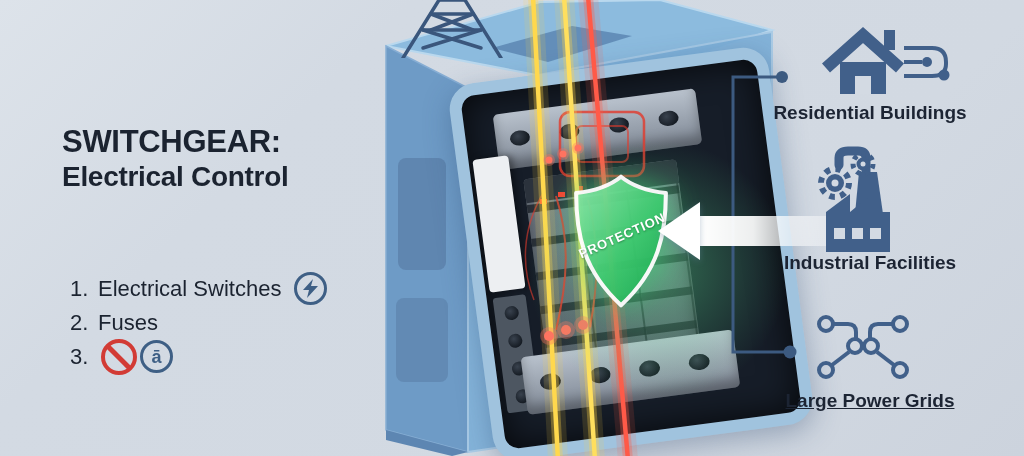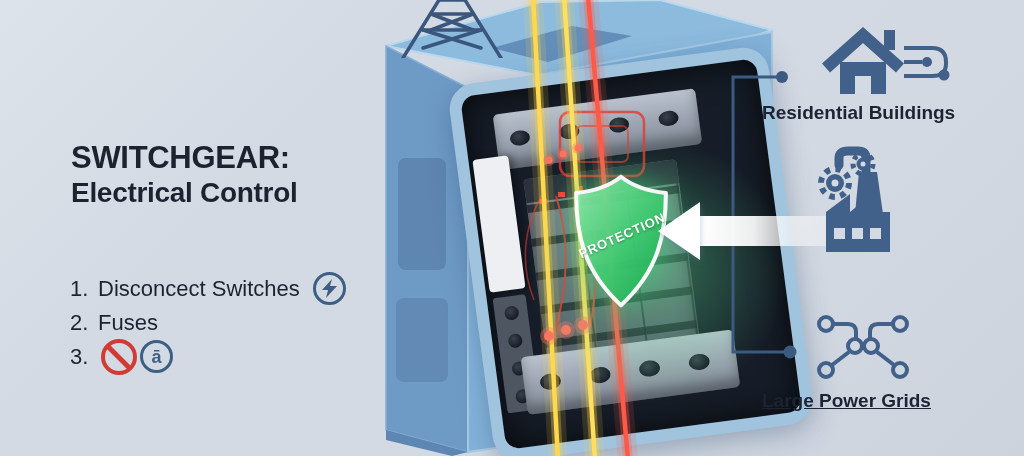--- a/index.html
+++ b/index.html
@@ -3,21 +3,21 @@
 <meta charset="utf-8">
 <style>
   html,body{margin:0;padding:0;background:#9aa2ad;}
   #scene{
     position:relative;width:1024px;height:456px;overflow:hidden;
     background:linear-gradient(135deg,#dde3ea 0%,#d3dae3 28%,#d2d9e2 70%,#ccd3dd 100%);
     font-family:"Liberation Sans","DejaVu Sans",sans-serif;
   }
   .abs{position:absolute;}
   
-  #title{left:62px;top:140px;color:#1b2330;font-weight:bold;letter-spacing:-0.3px;line-height:35px;margin-left:9px;}
+  #title{left:62px;top:124px;color:#1b2330;font-weight:bold;letter-spacing:-0.3px;line-height:35px;}
   #title .t1{font-size:31px;}
   #title .t2{font-size:28px;text-align:center;}
   #list{left:70px;top:272px;color:#1b2330;font-size:22px;font-weight:500;}
   .lrow{display:flex;align-items:center;height:33px;margin-bottom:1px;}
   .lrow .num{width:28px;}
   .lrow .ltxt{margin-right:10px;}
   .circ-ic{display:inline-flex;align-items:center;justify-content:center;border-radius:50%;box-sizing:border-box;margin-left:3px;}
   .ic-bolt{width:33px;height:33px;border:3px solid #3e5f85;}
   .ic-ban{width:36px;height:36px;border:4px solid #d23b35;position:relative;}
   .ic-ban::after{content:"";position:absolute;left:-1px;top:12px;width:30px;height:4.5px;background:#d23b35;transform:rotate(45deg);}
@@ -42,21 +42,21 @@
   
   #shield-glow{left:528px;top:140px;width:260px;height:260px;border-radius:50%;
     background:radial-gradient(closest-side,rgba(90,220,140,.42),rgba(90,220,140,0));}
   #shield{left:570px;top:174px;}
   #protection-label{left:574px;top:228px;width:96px;text-align:center;transform:rotate(-24deg);
     color:#fff;font-weight:bold;font-size:13px;letter-spacing:.8px;text-shadow:0 1px 2px rgba(0,60,20,.45);}
   
   #arrow-head{left:658px;top:202px;width:0;height:0;border-top:29px solid transparent;border-bottom:29px solid transparent;border-right:42px solid #ffffff;filter:drop-shadow(0 2px 3px rgba(100,130,160,.4));}
   #arrow-shaft{left:698px;top:216px;width:184px;height:30px;background:linear-gradient(90deg,#ffffff 0%,rgba(255,255,255,.92) 30%,rgba(255,255,255,0) 96%);}
   
-  .app-label{left:762px;width:216px;text-align:left;color:#1c2433;font-size:19px;font-weight:bold;}
+  .app-label{left:762px;width:216px;text-align:center;color:#1c2433;font-size:19px;font-weight:bold;}
 </style>
 </head>
 <body>
 
 <div id="scene">
 
   <svg class="abs" style="left:0;top:0" width="1024" height="456" viewBox="0 0 1024 456">
     <polygon points="386,46 540,2 660,0 772,30 604,88" fill="#8cbbde" stroke="#b9d8ee" stroke-width="2"></polygon>
     <polygon points="492,48 572,26 632,36 548,62" fill="#5e89b5" opacity=".9"></polygon>
     <polygon points="386,46 468,88 468,452 386,430" fill="#6e9bc6" stroke="#87aed4" stroke-width="1.5"></polygon>
@@ -169,21 +169,21 @@
   <div id="arrow-head" class="abs"></div>
 
   <div id="title" class="abs">
     <div class="t1">SWITCHGEAR:</div>
     <div class="t2">Electrical Control</div>
   </div>
 
   <div id="list" class="abs">
     <div class="lrow">
       <span class="num">1.</span>
-      <span class="ltxt">Disconcect Switches</span>
+      <span class="ltxt">Electrical Switches</span>
       <span class="circ-ic ic-bolt">
         <svg width="17" height="19" viewBox="0 0 17 19">
             <polygon points="11,0 1,11 7,11 5,19 16,7 9,7" fill="#3e5f85"></polygon>
           </svg>
       </span>
     </div>
     <div class="lrow">
       <span class="num">2.</span>
       <span class="ltxt">Fuses</span>
     </div>
@@ -223,20 +223,21 @@
       <circle r="14" fill="none" stroke="#41608a" stroke-width="6" stroke-dasharray="5.5 5.5"></circle>
       <circle r="9" fill="#41608a"></circle>
         <circle r="3.5" fill="#d3dae3"></circle>
     </g>
     <g transform="translate(57,22)">
       <circle r="10" fill="none" stroke="#41608a" stroke-width="5" stroke-dasharray="4.5 4.5"></circle>
       <circle r="6.5" fill="#41608a"></circle>
         <circle r="2.5" fill="#d3dae3"></circle>
     </g>
   </svg>
+  <div class="abs app-label" style="top:252px;">Industrial Facilities</div>
 
   <svg class="abs" style="left:808px;top:308px" width="110" height="76" viewBox="0 0 110 76">
     <g stroke="#41608a" stroke-width="4" fill="none">
       <path d="M25,16 H40 Q48,16 48,24 V31"></path>
       <path d="M85,16 H70 Q62,16 62,24 V31"></path>
       <path d="M24,57 L41,44"></path>
       <path d="M86,57 L69,44"></path>
       <circle cx="18" cy="16" r="7"></circle>
         <circle cx="92" cy="16" r="7"></circle>
       <circle cx="47" cy="38" r="7"></circle>

